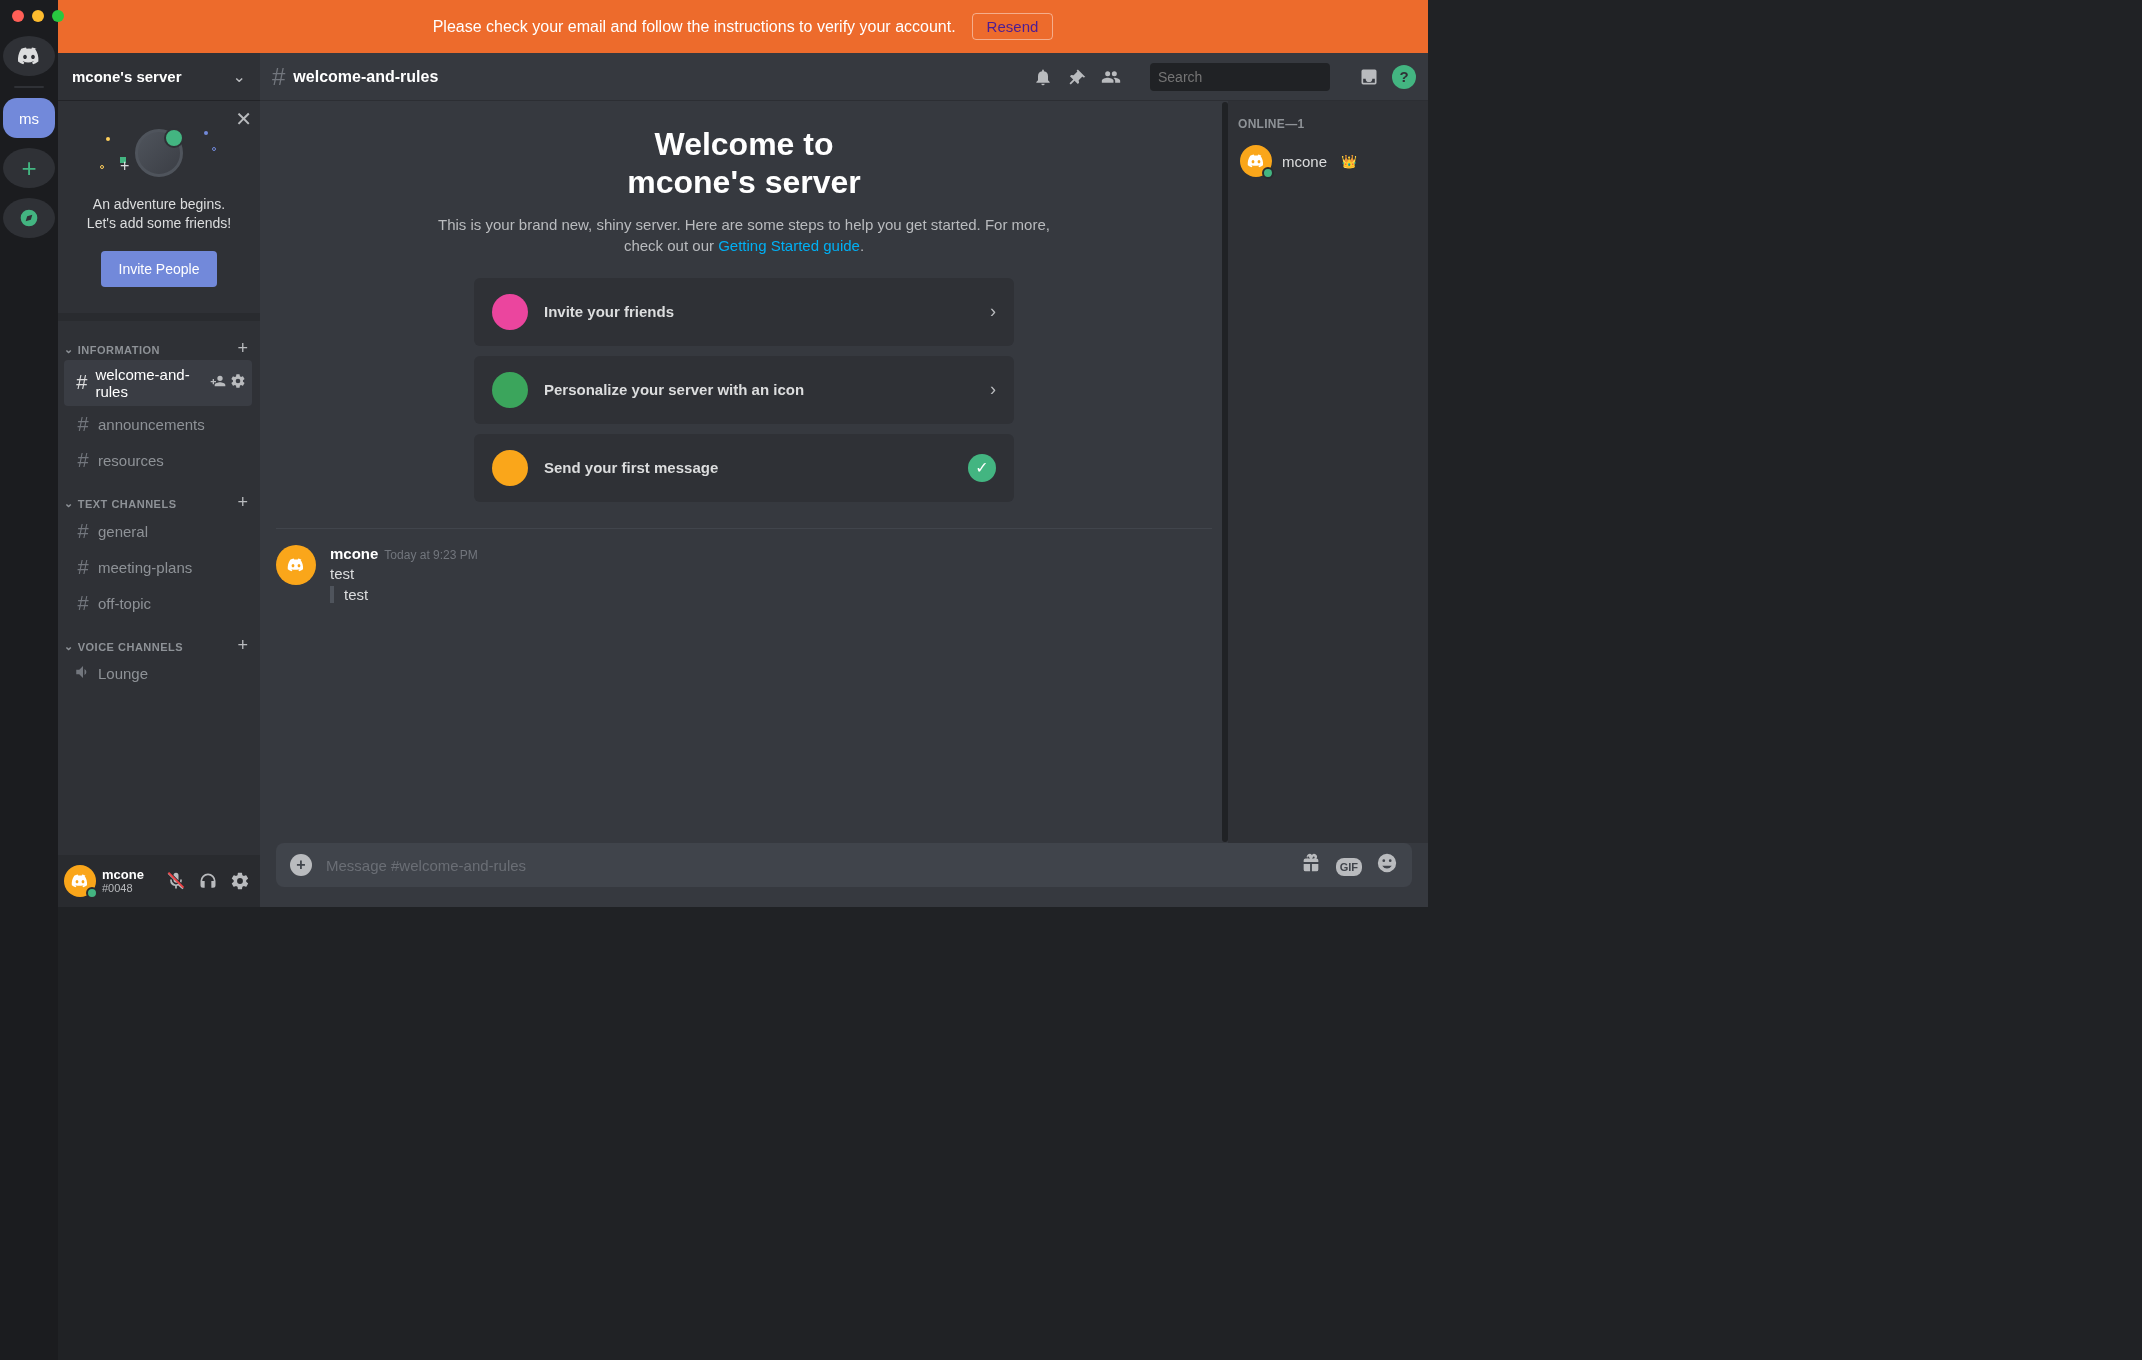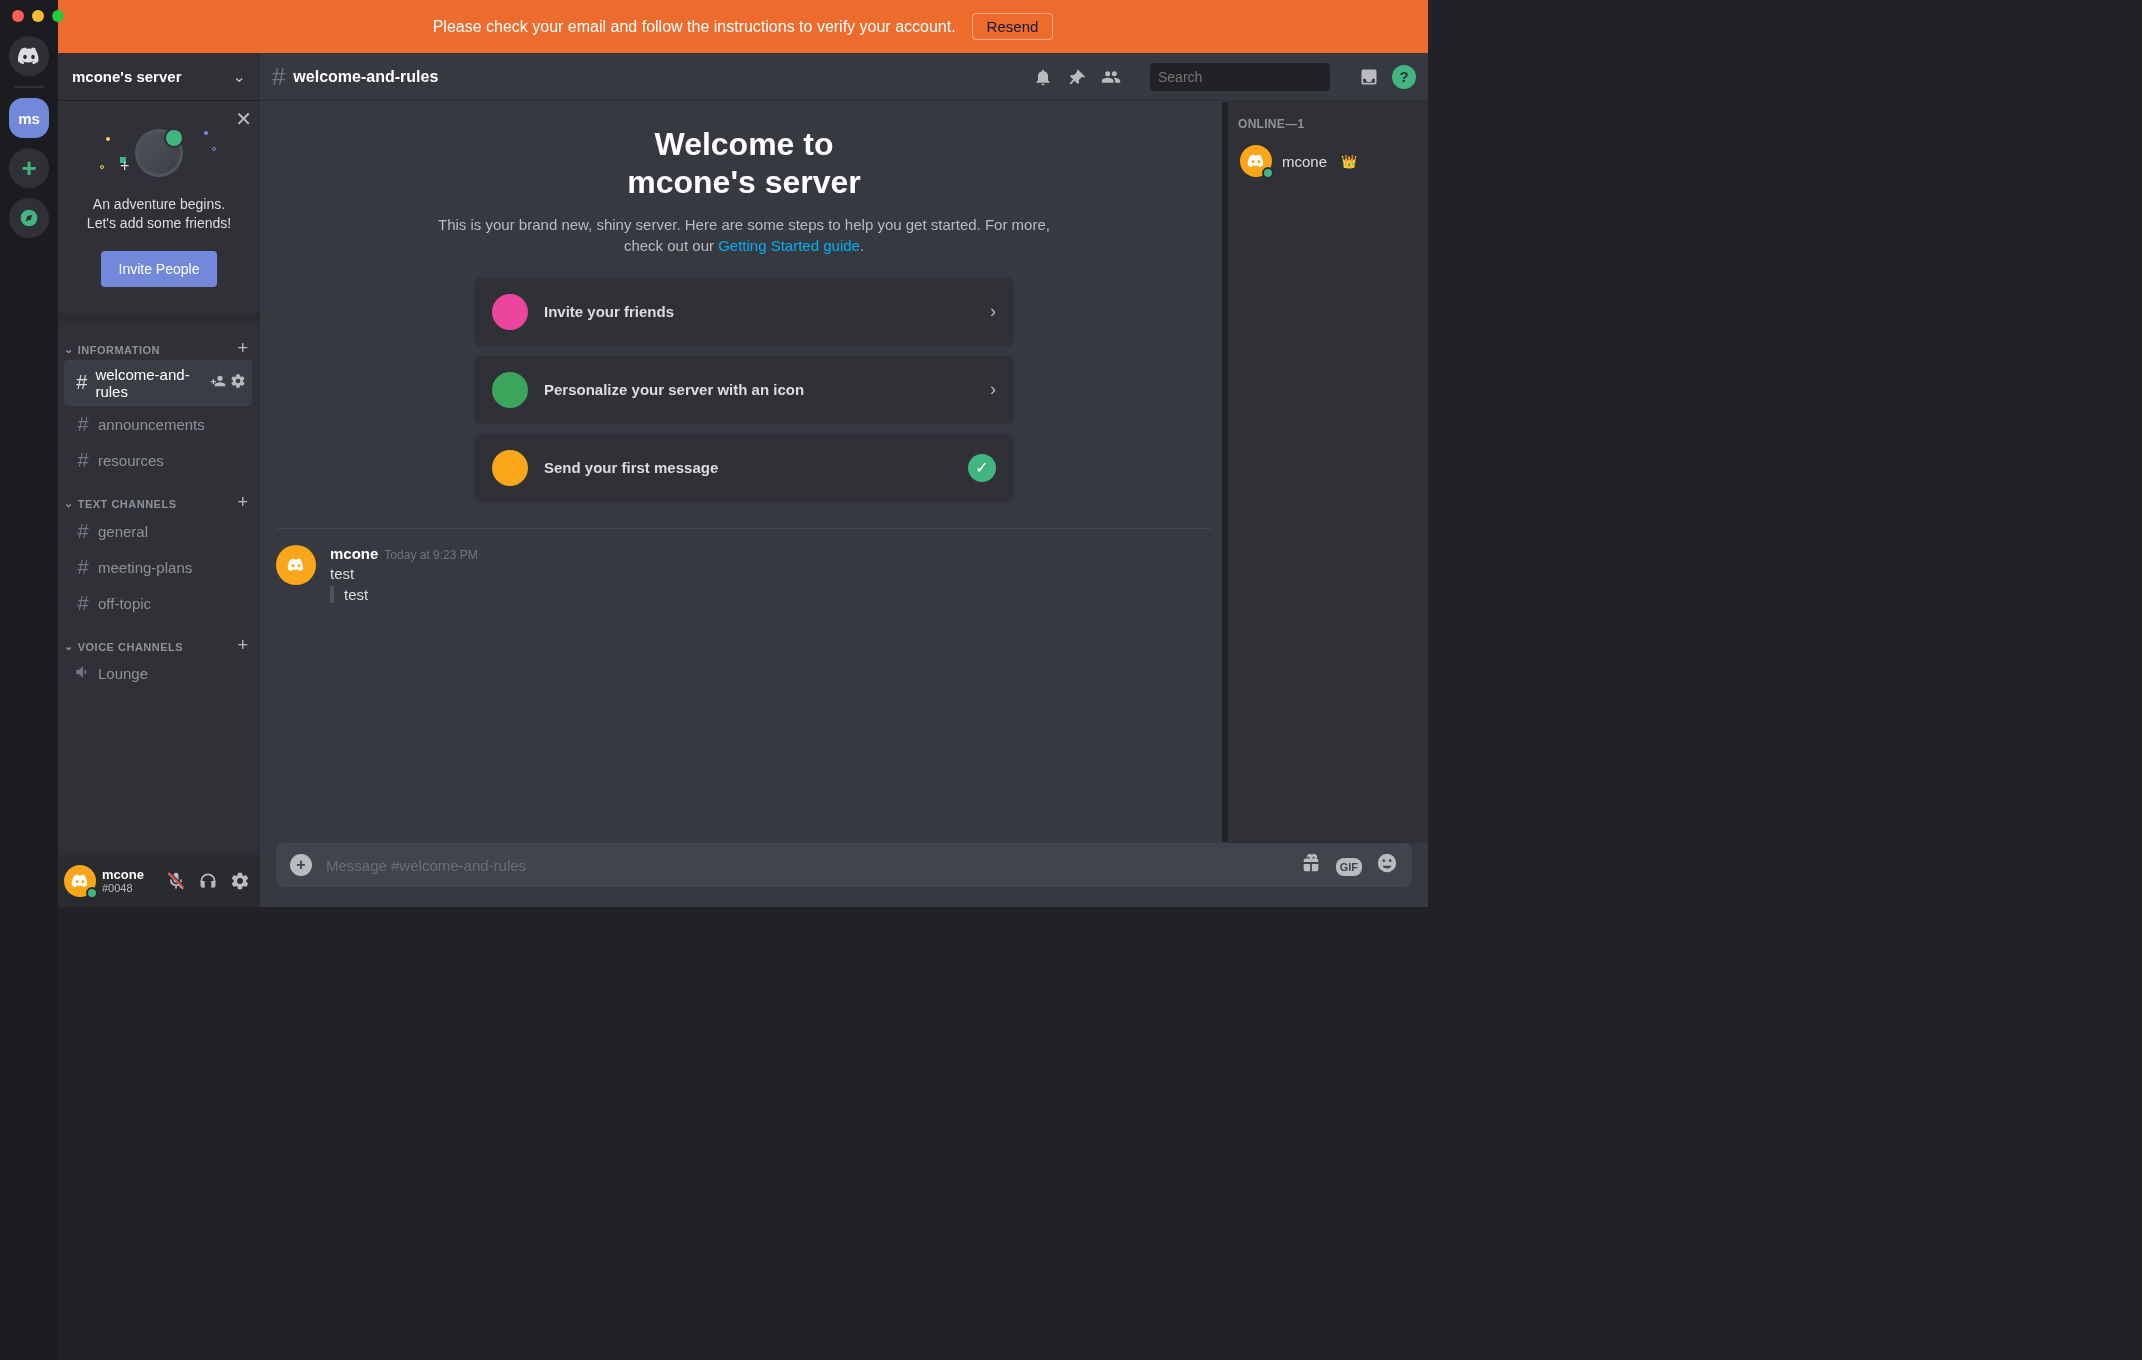--- a/index.html
+++ b/index.html
@@ -22,35 +22,35 @@
   .dot.grn   { background:#28c840; }
 
   
   .notice {
     background:#ed6b2c; height:54px; margin-left:58px;
     display:flex; align-items:center; justify-content:center;
     color:#fff; font-size:16px; gap:16px; position:relative; z-index:10;
   }
   .notice button {
     background:transparent; border:1px solid rgba(255,255,255,.45);
-    color:#0f172a; padding:4px 14px; border-radius:4px; font-size:15px; cursor:pointer;
+    color:#4c1d95; padding:4px 14px; border-radius:4px; font-size:15px; cursor:pointer;
   }
 
   
   .app { display:flex; height:calc(100% - 38px); }
 
   
   .rail {
     width:58px; background:#1b1c1f; position:absolute; left:0; top:0; bottom:0;
     display:flex; flex-direction:column; align-items:center; padding-top:36px; gap:10px;
   }
   .rail-item {
-    width:40px; height:40px; border-radius:50%; background:#2f3136;
+    width:52px; height:40px; border-radius:50%; background:#2f3136;
     display:flex; align-items:center; justify-content:center; cursor:pointer;
-    color:#dcddde; font-weight:700; font-size:15px;
+    color:#dcddde; font-weight:400; font-size:15px;
   }
   .rail-item.home svg { width:24px; height:24px; fill:#dcddde; }
   .rail-item.server { background:#7289da; color:#fff; border-radius:14px; }
   .rail-item.add { color:#43b581; font-size:26px; }
   .rail-item.explore { color:#43b581; }
   .rail-sep { width:30px; height:2px; background:#2f3136; border-radius:1px; }
 
   
   .side {
     width:202px; background:#2f3136; margin-left:58px;

